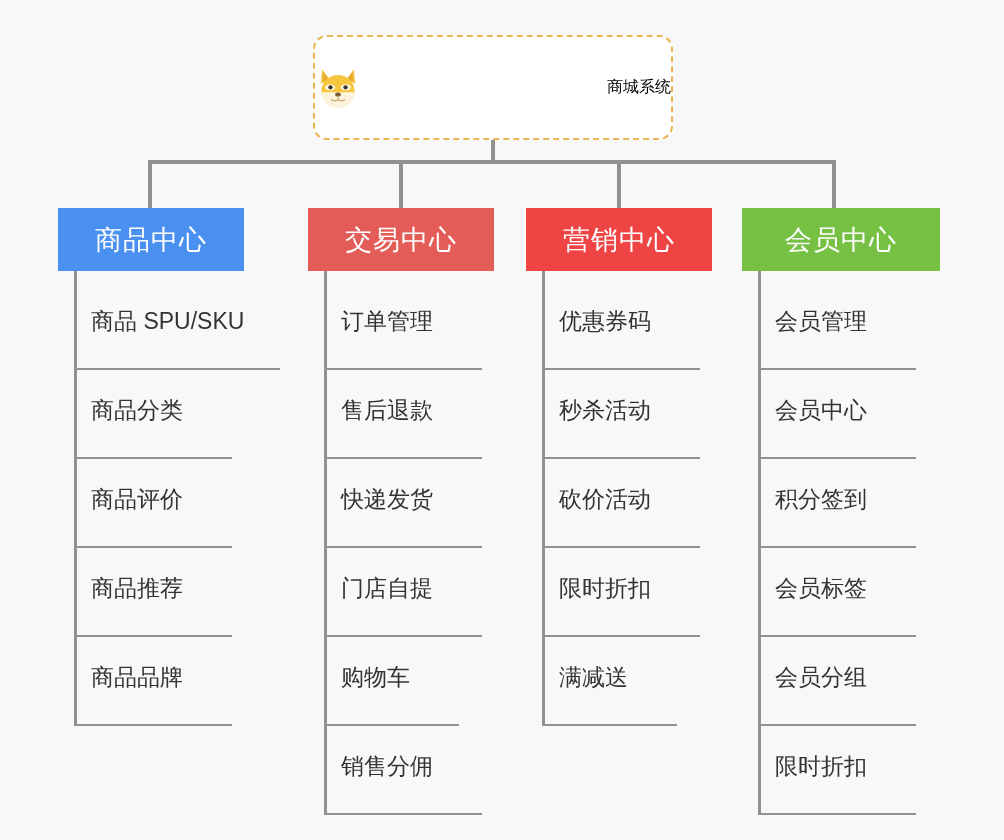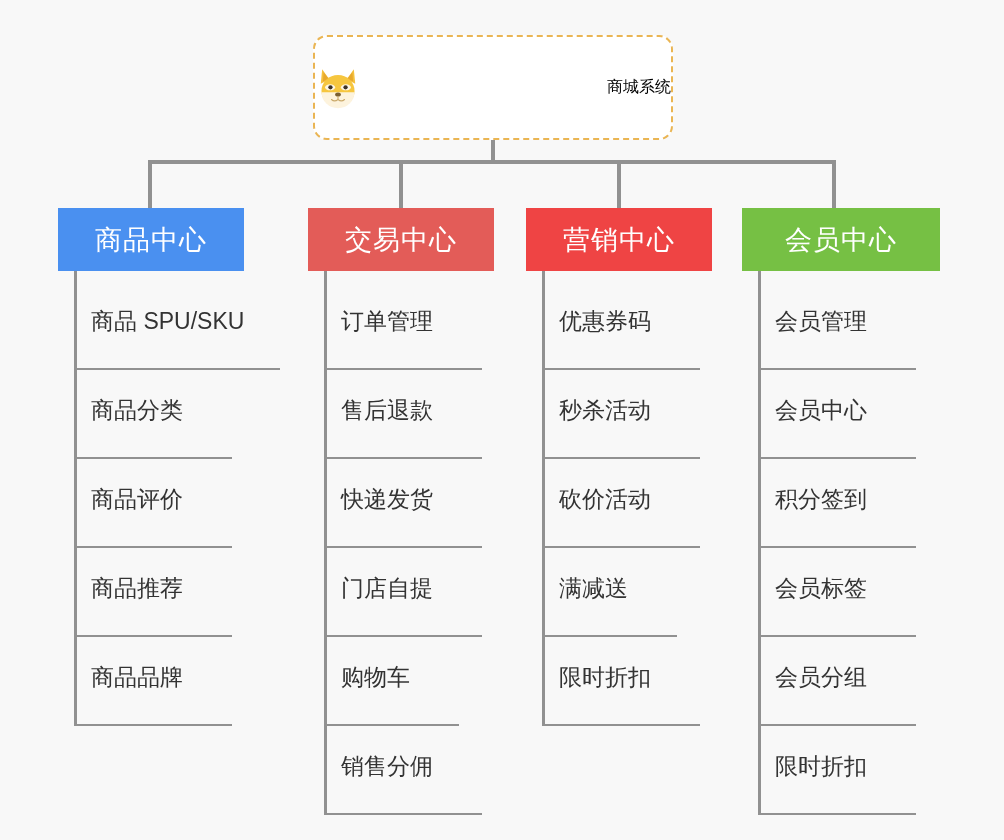--- a/index.html
+++ b/index.html
@@ -220,27 +220,27 @@
         </div>
         <div class="leaf-item">
           <span class="leaf-label">秒杀活动</span>
           <span class="leaf-rule" style="width: 155px;"></span>
         </div>
         <div class="leaf-item">
           <span class="leaf-label">砍价活动</span>
           <span class="leaf-rule" style="width: 155px;"></span>
         </div>
         <div class="leaf-item">
+          <span class="leaf-label">限时折扣</span>
+          <span class="leaf-rule" style="width: 155px;"></span>
+        </div>
+        <div class="leaf-item">
           <span class="leaf-label">满减送</span>
           <span class="leaf-rule" style="width: 132px;"></span>
         </div>
-        <div class="leaf-item">
-          <span class="leaf-label">限时折扣</span>
-          <span class="leaf-rule" style="width: 155px;"></span>
-        </div>
       </div>
     </div>
   <div class="column" id="column-3">
       <div class="cat-box" style="background: rgb(118, 192, 68);">会员中心</div>
       <div class="leaf-stack">
         <div class="leaf-item">
           <span class="leaf-label">会员管理</span>
           <span class="leaf-rule" style="width: 155px;"></span>
         </div>
         <div class="leaf-item">

